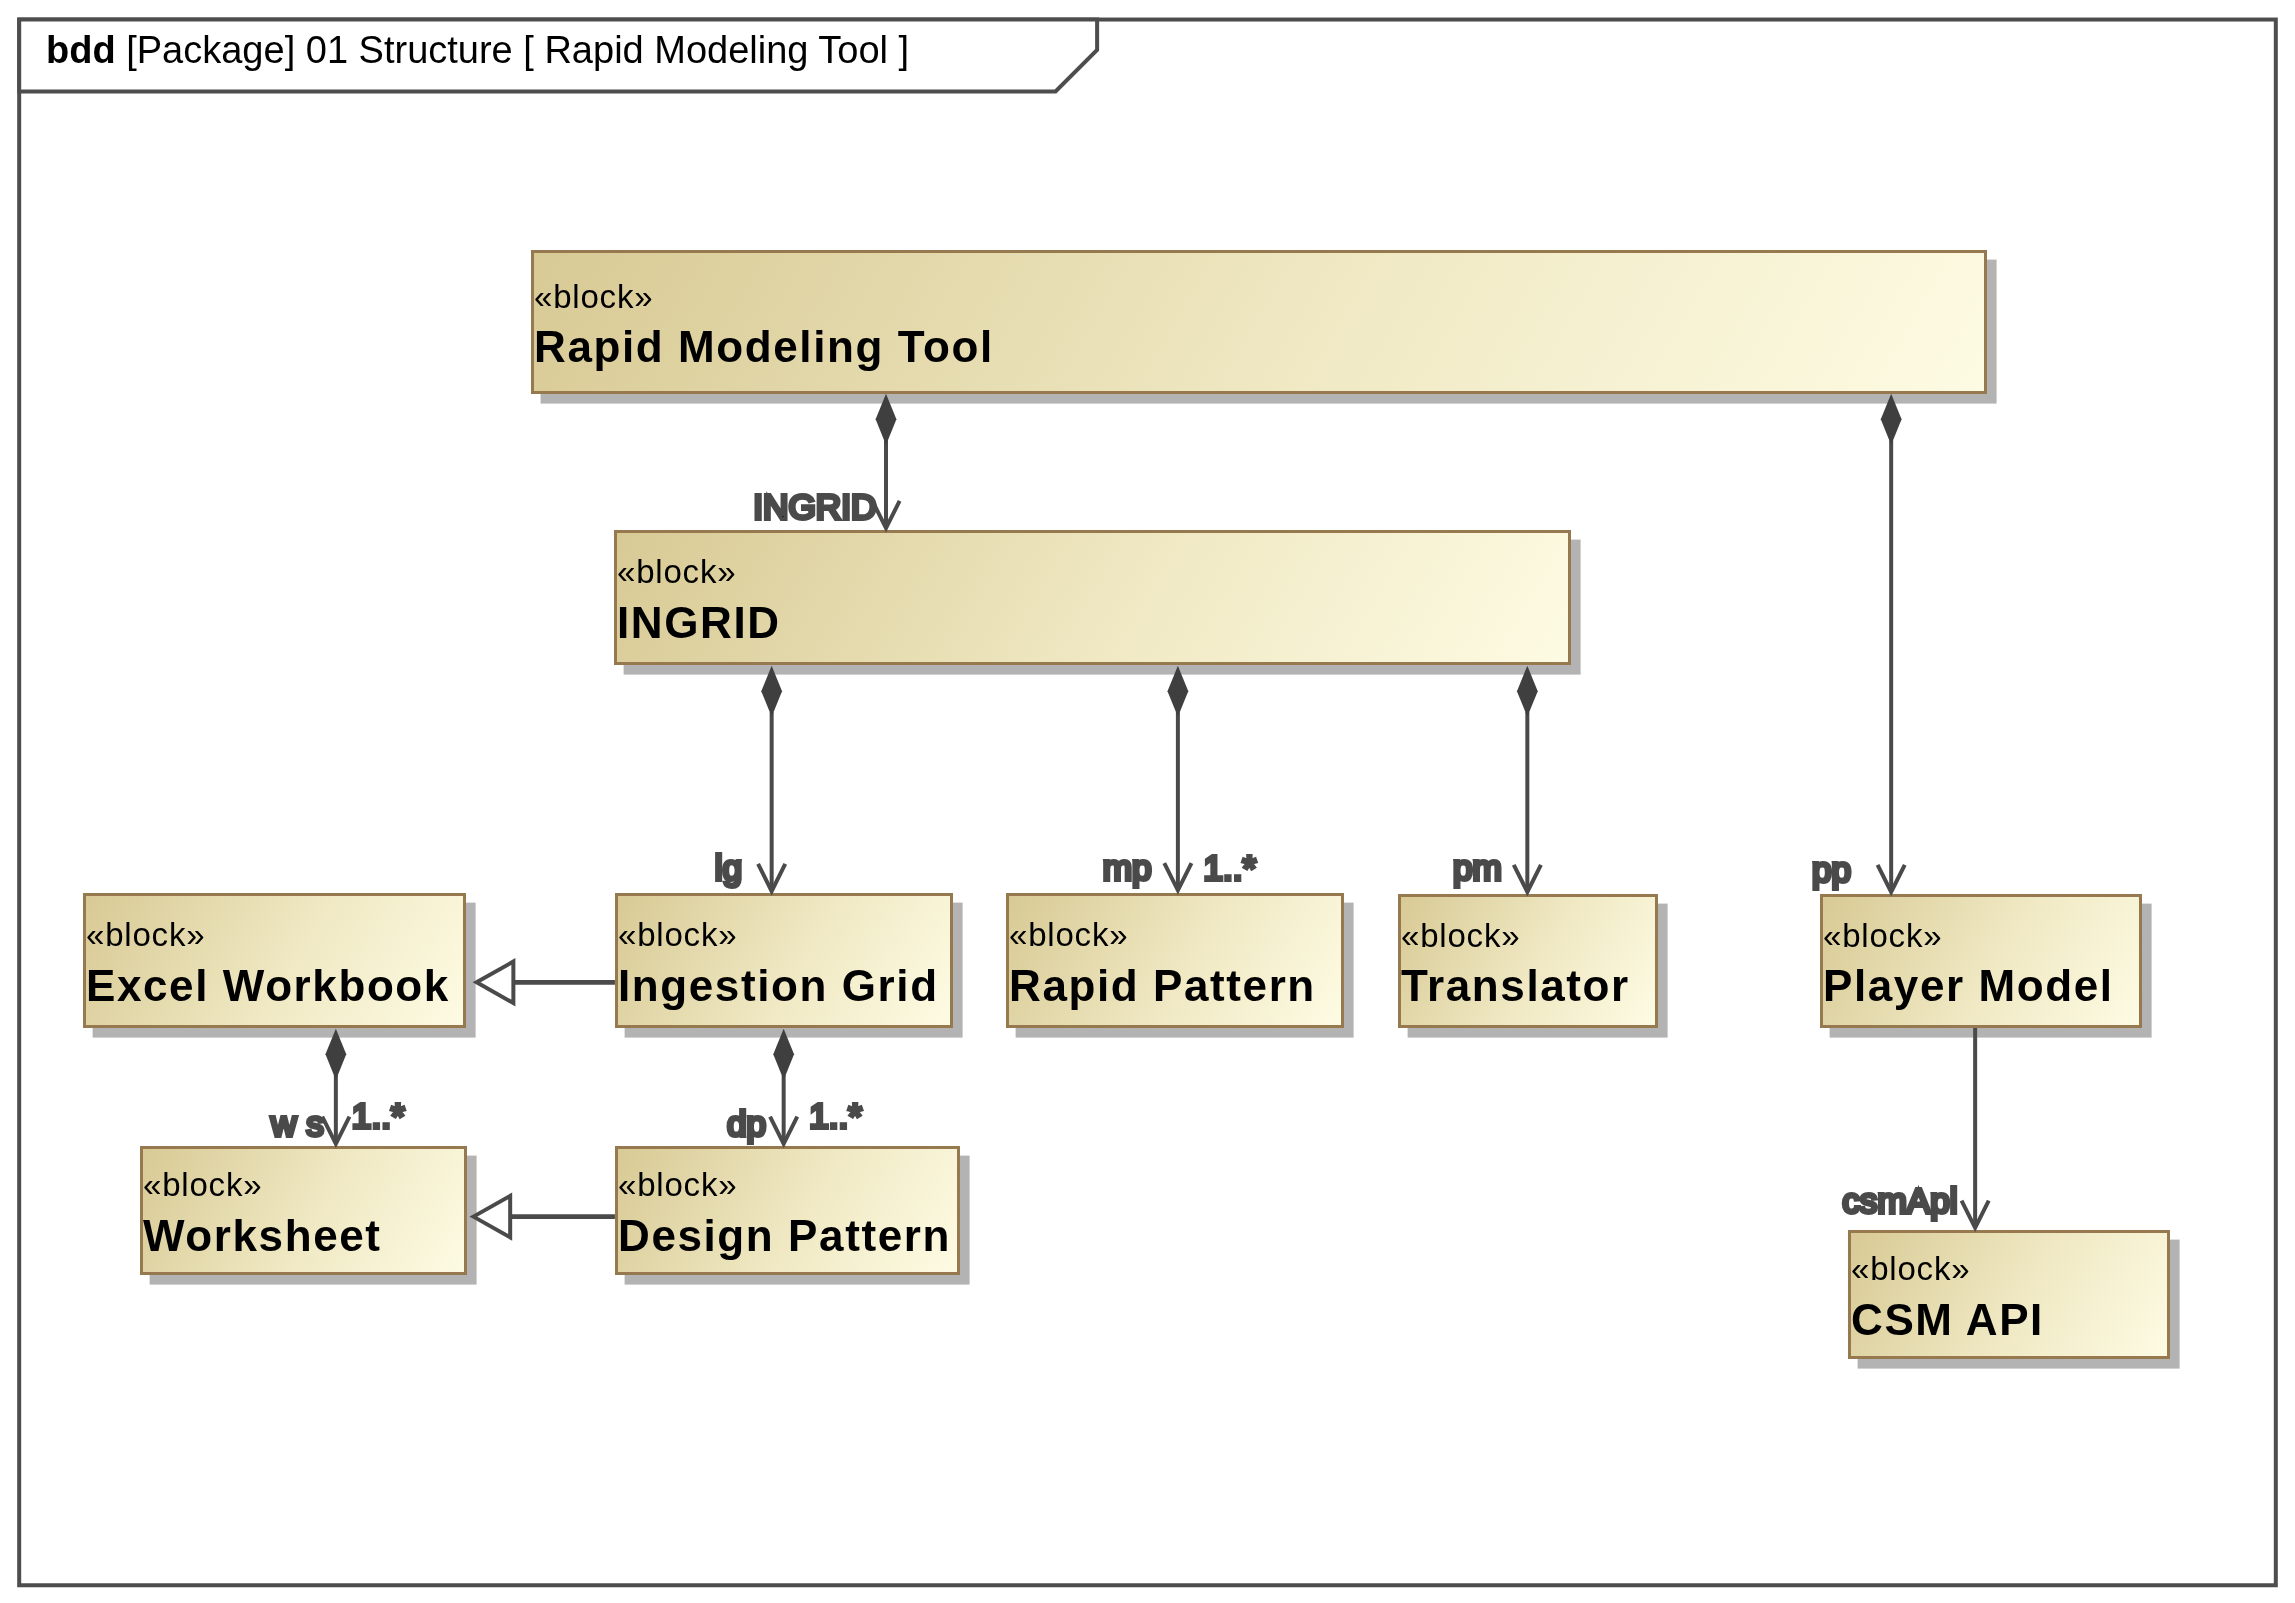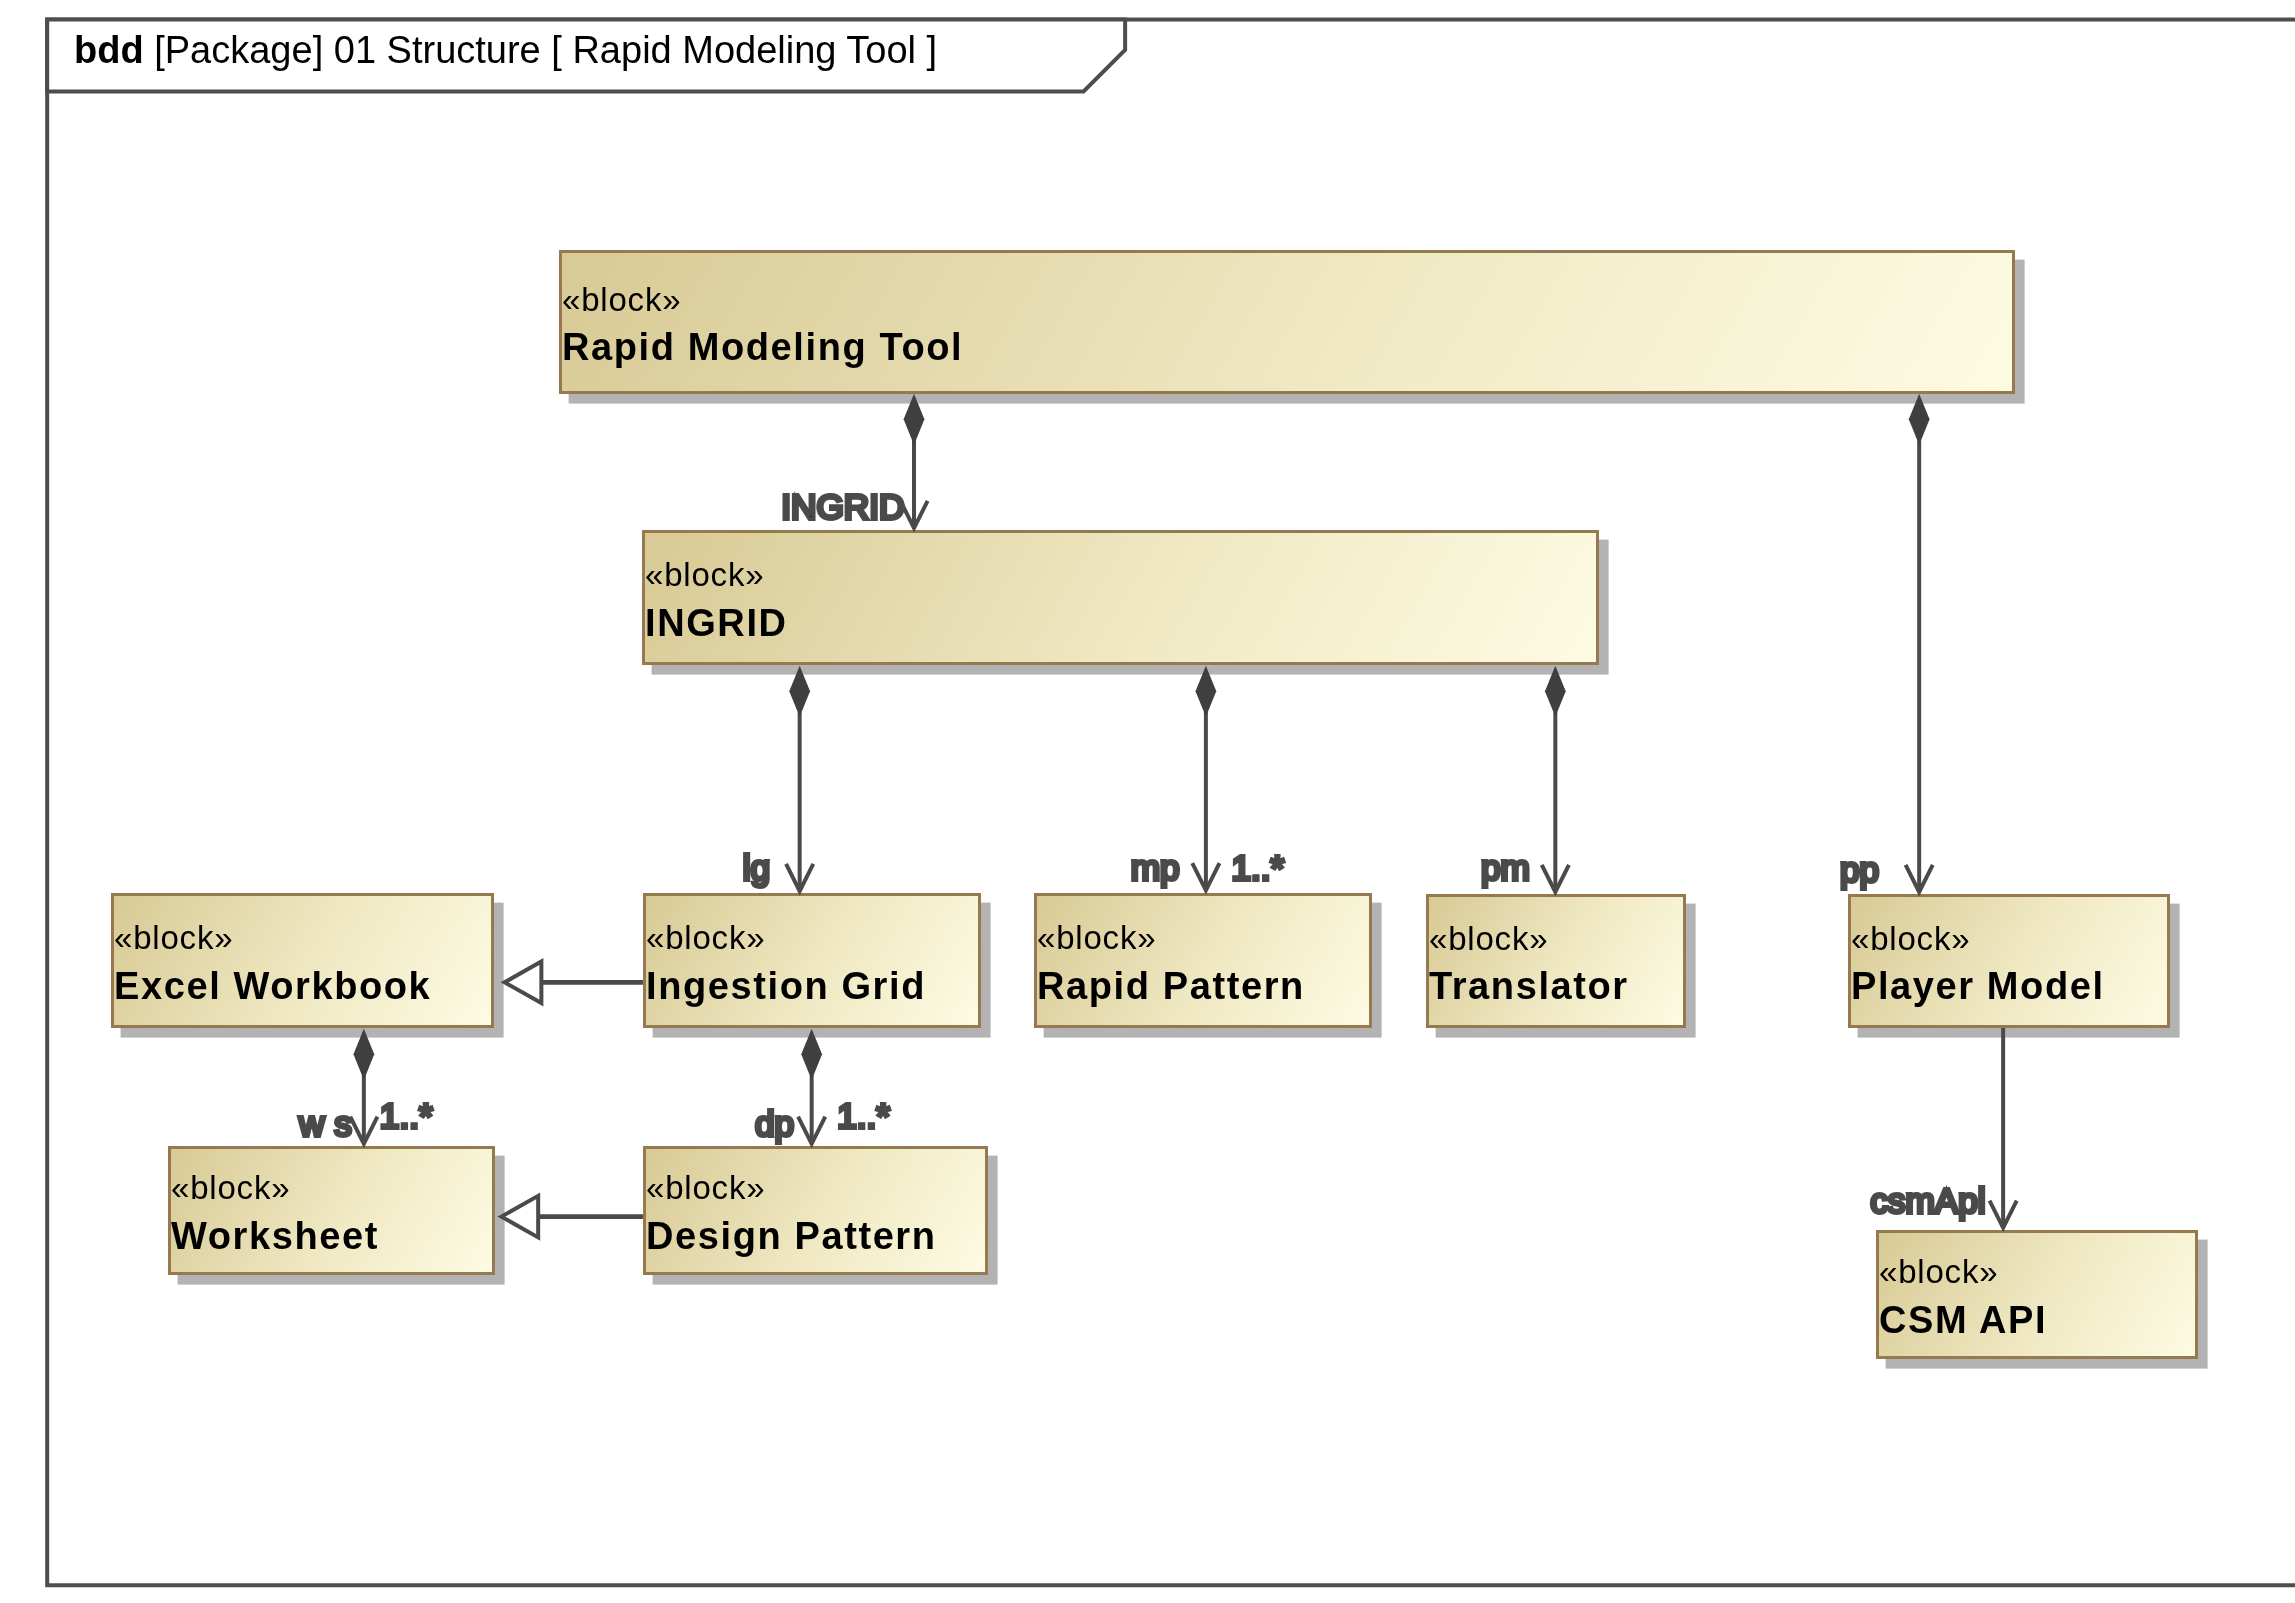--- a/index.html
+++ b/index.html
@@ -1,33 +1,33 @@
 <!DOCTYPE html>
 <html style="font-size:12.8px"><head>
 <meta charset="utf-8">
 <title>bdd [Package] 01 Structure [ Rapid Modeling Tool ]</title>
 <style>
   html,body{margin:0;padding:0;}
   body{
     width:2295px;height:1604px;background:#ffffff;position:relative;overflow:hidden;
     font-family:"Liberation Sans","DejaVu Sans",sans-serif;color:#000;
   }
-  #canvas{position:absolute;inset:0;margin-left:28px;}
+  #canvas{position:absolute;inset:0;}
   #wires{position:absolute;left:0;top:0;z-index:3;pointer-events:none;}
   #wires g{pointer-events:auto;}
   .block{
     position:absolute;z-index:2;box-sizing:border-box;
     border:3.2px solid #96794f;
     background:linear-gradient(120deg,#d8ca95 0%,#f0e9c4 55%,#fdfbe3 100%);
     box-shadow:9.6px 9.6px 0 #b3b3b3;
     display:flex;flex-direction:column;align-items:flex-start;justify-content:center;
     gap:12.8px;padding-top:4.8px;
   }
   .block .stereo{font-size:33px;line-height:1;letter-spacing:0.8px;}
-  .block .bname{font-size:38px;line-height:1;font-weight:bold;letter-spacing:1.6px;}
+  .block .bname{font-size:44px;line-height:1;font-weight:bold;letter-spacing:1.6px;}
   #frame-label{
     position:absolute;left:46px;top:30px;z-index:4;font-size:38px;line-height:1.1;
     white-space:nowrap;
   }
   #frame-label .kw{font-weight:bold;}
   text.clabel{font-size:44px;fill:#000;font-family:"Liberation Sans","DejaVu Sans",sans-serif;}
 </style>
 </head>
 <body>
 

